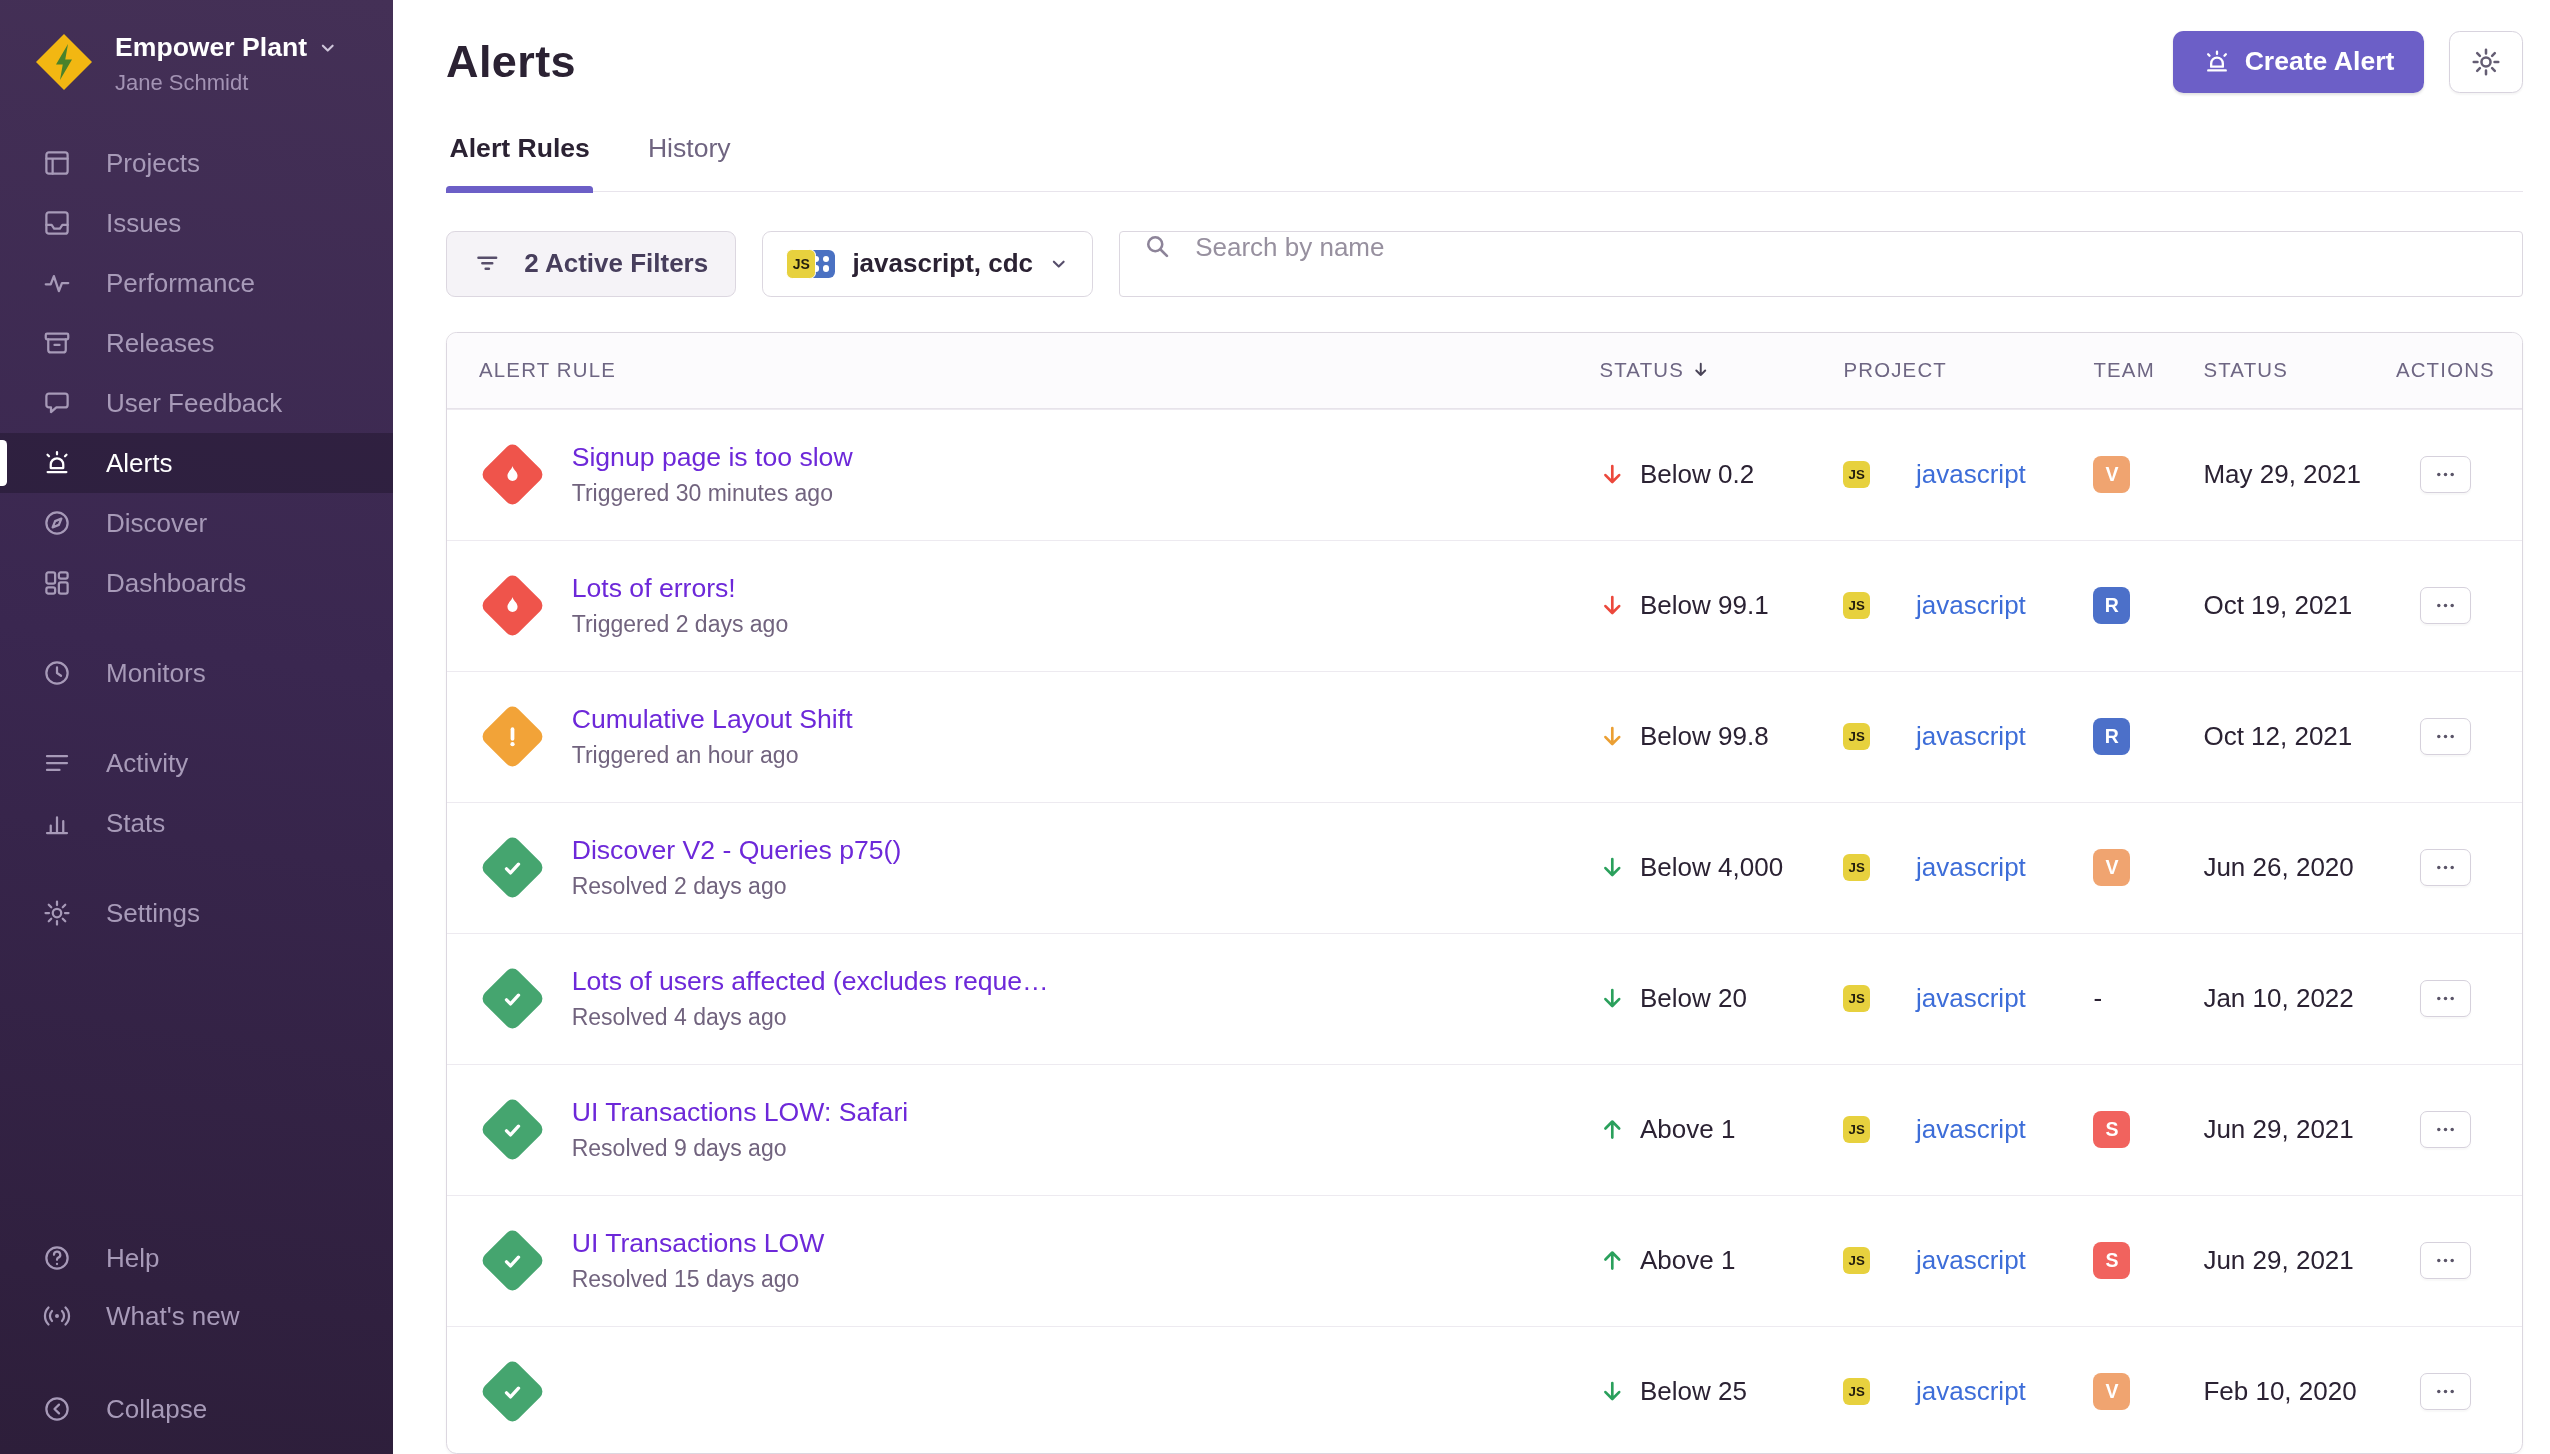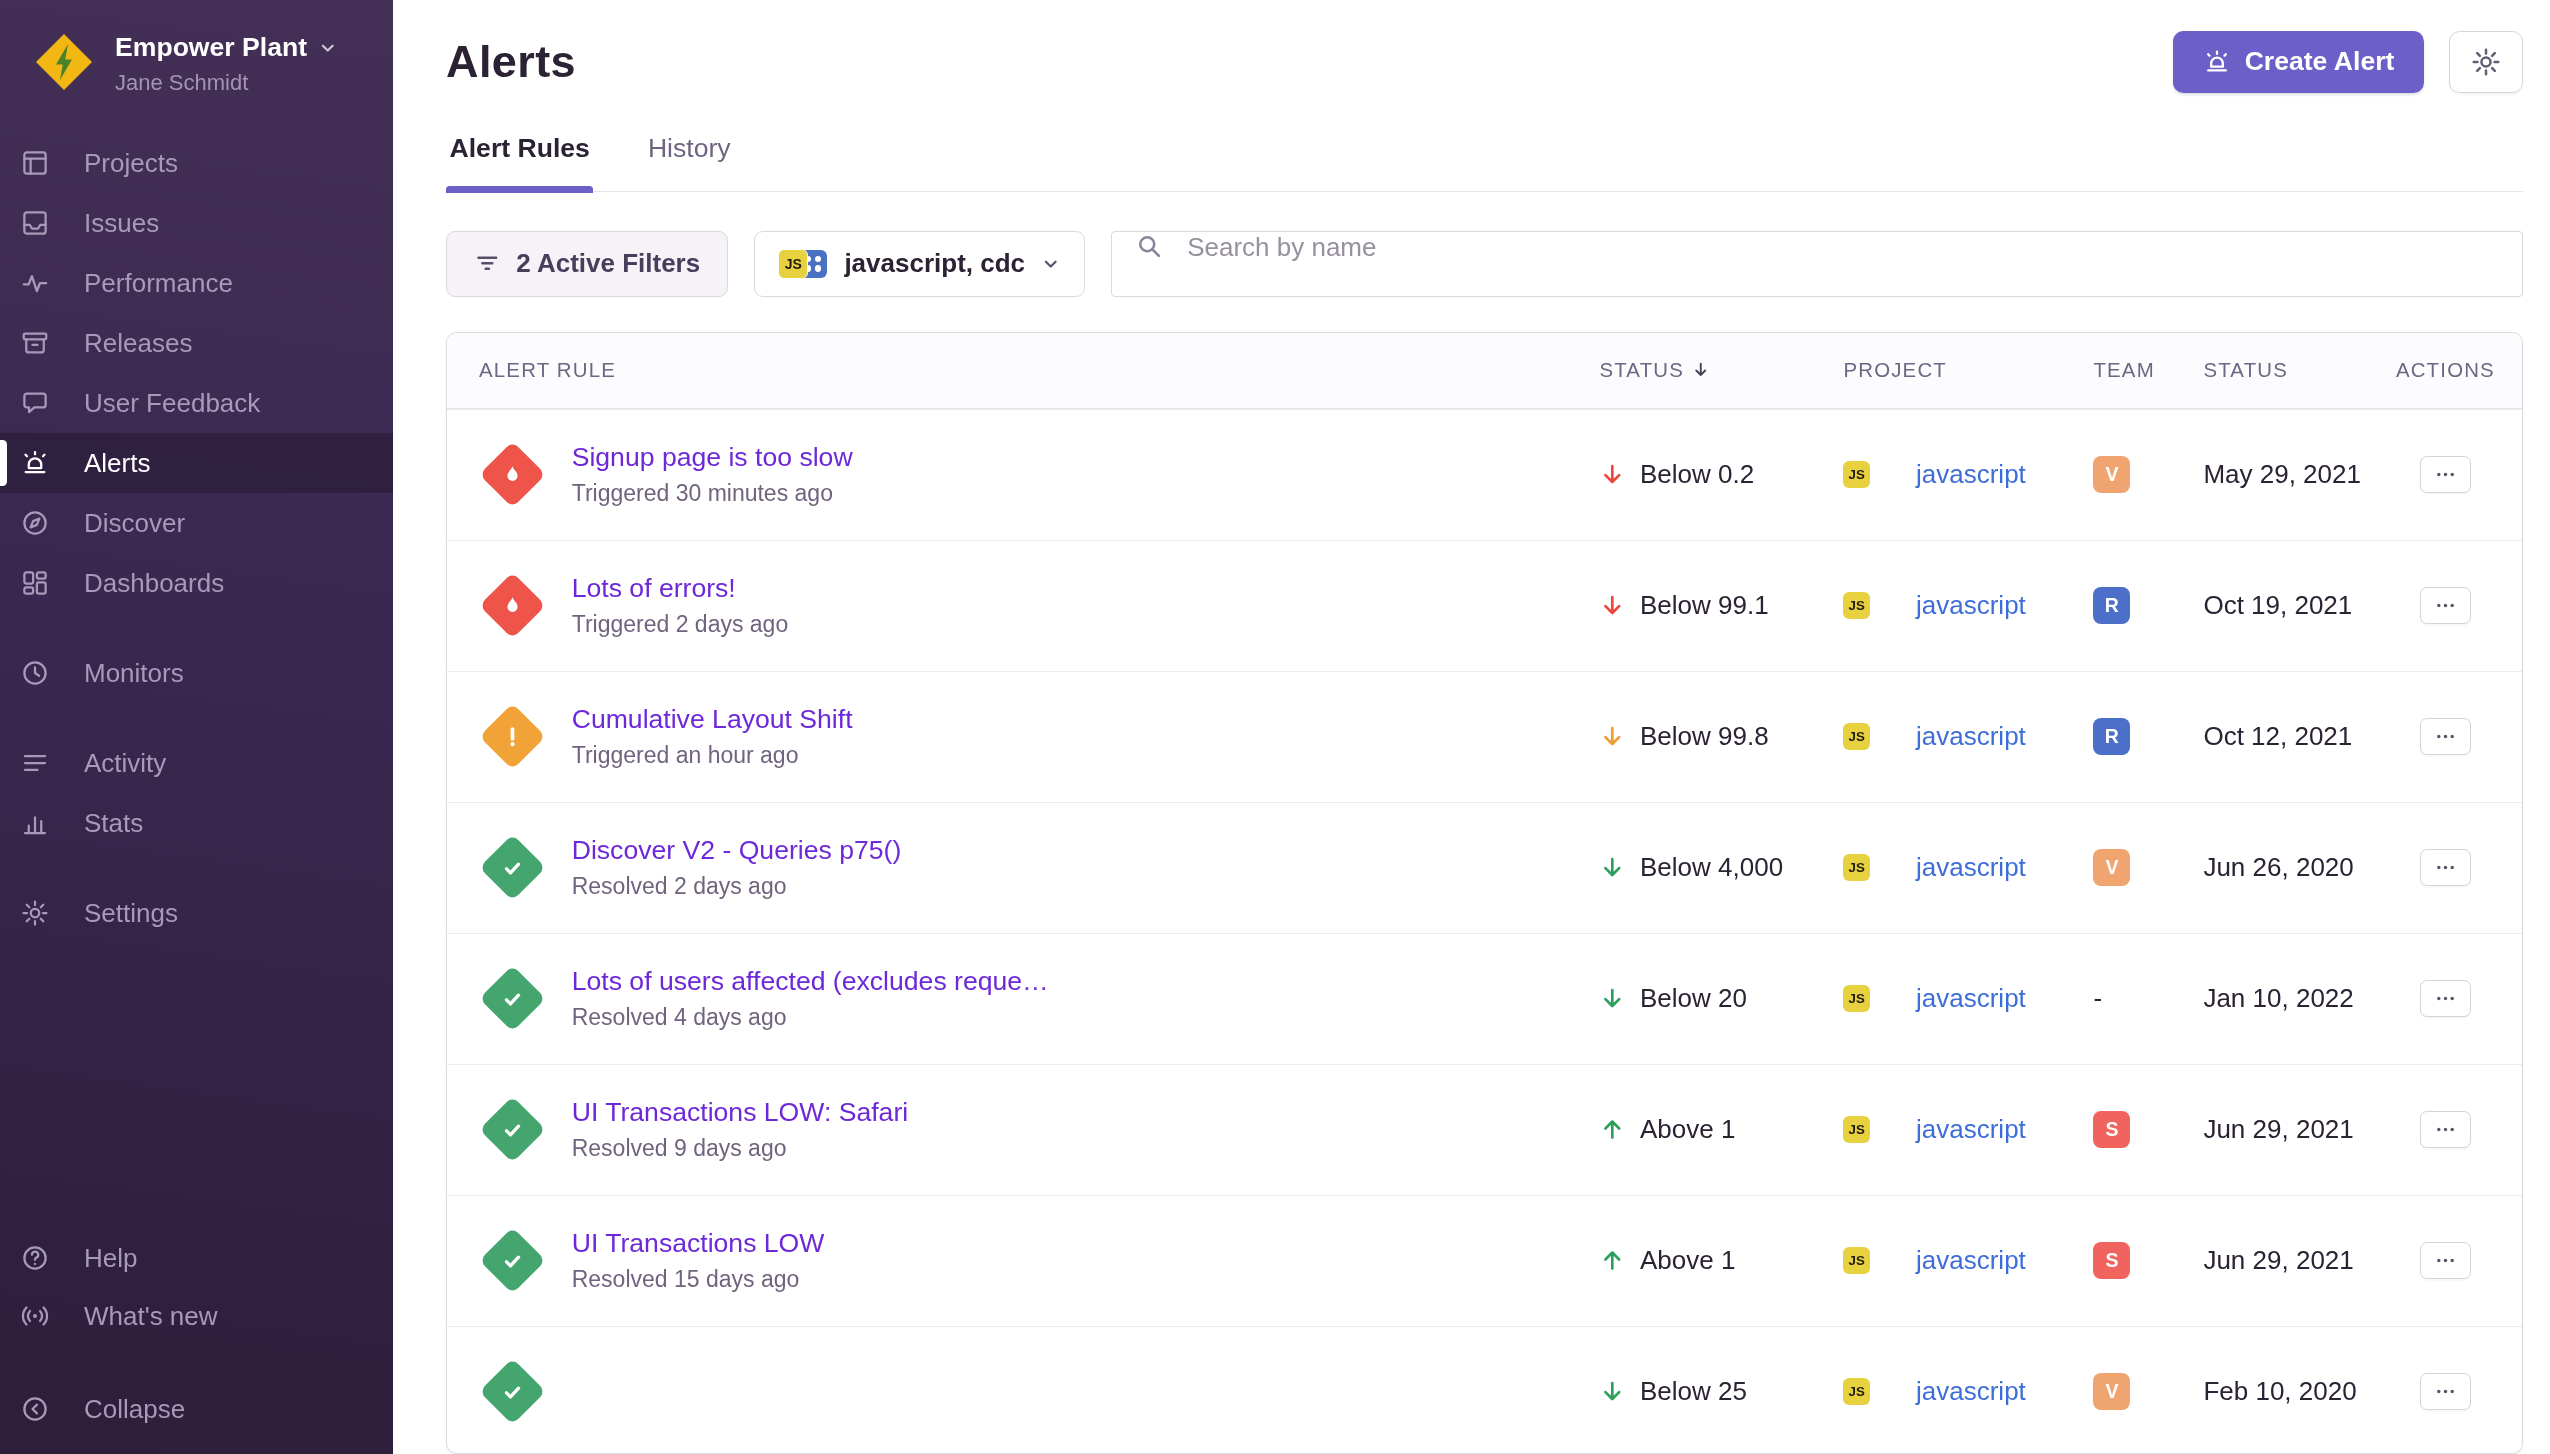--- a/index.html
+++ b/index.html
@@ -11,21 +11,21 @@
   .sidebar { width:393px; height:1454px; flex:none; display:flex; flex-direction:column;
     background:linear-gradient(188deg,#443056 0%,#3a2750 45%,#2d1e3a 100%); }
   .org { display:flex; gap:21px; padding:32px 0 0 34px; align-items:flex-start; cursor:pointer; }
   .logo { width:60px; height:60px; flex:none; }
   .org-name { display:flex; align-items:center; gap:10.6px; color:#fff; font-size:26.6px; font-weight:700; }
   .org-user { color:#a393b4; font-size:22px; margin-top:7px; }
   .chev { width:19.5px; height:19.5px; stroke:#cfc6da; stroke-width:2.6; fill:none; stroke-linecap:round; stroke-linejoin:round; }
 
   .nav { margin-top:37px; display:flex; flex-direction:column; flex:1; }
   .nav-item { position:relative; height:60px; display:flex; align-items:center; gap:34px;
-    padding-left:20px; color:#a79ab8; font-size:26px; cursor:pointer; }
+    padding-left:42px; color:#a79ab8; font-size:26px; cursor:pointer; }
   .nav-item .nico { width:30px; height:30px; flex:none; display:flex; }
   .nico svg { width:30px; height:30px; stroke:currentColor; fill:none; stroke-width:1.8;
     stroke-linecap:round; stroke-linejoin:round; }
   .nav-item.active { color:#fff; background:rgba(0,0,0,0.22); }
   .nav-item.active::before { content:""; position:absolute; left:0; top:7px; bottom:7px; width:7px;
     background:#fff; border-radius:0 4.4px 4.4px 0; }
   .spacer { height:30px; }
   .nav-footer { margin-top:auto; padding-bottom:16px; }
   .nav-footer .nav-item { height:58px; }
   .nav-item.collapse-item { margin-top:35px; }
@@ -43,21 +43,21 @@
     display:flex; align-items:center; justify-content:center; cursor:pointer; box-shadow:0 1.8px 1.8px rgba(0,0,0,.04); }
   .btn-icon svg { width:32px; height:32px; stroke:#645d73; fill:none; stroke-width:1.9; stroke-linecap:round; }
 
   .tabs { margin-top:35px; display:flex; gap:51px; border-bottom:1.3px solid #e8e4ec; }
   .tab { font-size:26.6px; color:#6f6480; padding:0 3.5px 23px 3.5px; position:relative; cursor:pointer; line-height:39px; }
   .tab.active { color:#2b2233; font-weight:600; }
   .tab.active::after { content:""; position:absolute; left:0; right:0; bottom:-1.8px; height:6.2px;
     background:#6C5FC7; border-radius:3.5px 3.5px 0 0; }
 
   .filter-row { margin-top:39px; display:flex; gap:26.6px; height:66px; }
-  .chip-btn { display:flex; align-items:center; gap:16px; padding:0 26.6px; background:#f5f3f7;
+  .chip-btn { display:flex; align-items:center; gap:24px; padding:0 26.6px; background:#f5f3f7;
     border:1.3px solid #dcd7e0; border-radius:8.9px; font-size:26px; font-weight:600; color:#473e5c;
     cursor:pointer; font-family:inherit; }
   .chip-btn svg { width:26.6px; height:26.6px; stroke:#574e6b; fill:none; stroke-width:2.2; stroke-linecap:round; }
   .select-btn { display:flex; align-items:center; gap:16px; padding:0 23px; background:#fff;
     border:1.3px solid #dcd7e0; border-radius:8.9px; font-size:26px; font-weight:600; color:#2b2233;
     cursor:pointer; font-family:inherit; }
   .proj-badges { position:relative; width:50px; height:30px; flex:none; }
   .badge-back { position:absolute; left:21px; top:0.9px; width:28px; height:28px; border-radius:6.2px;
     background:#4a71c2; display:grid; grid-template-columns:repeat(2,7px); gap:3.5px; place-content:center; }
   .badge-back i { width:6.2px; height:6.2px; border-radius:50%; background:#fff; }

